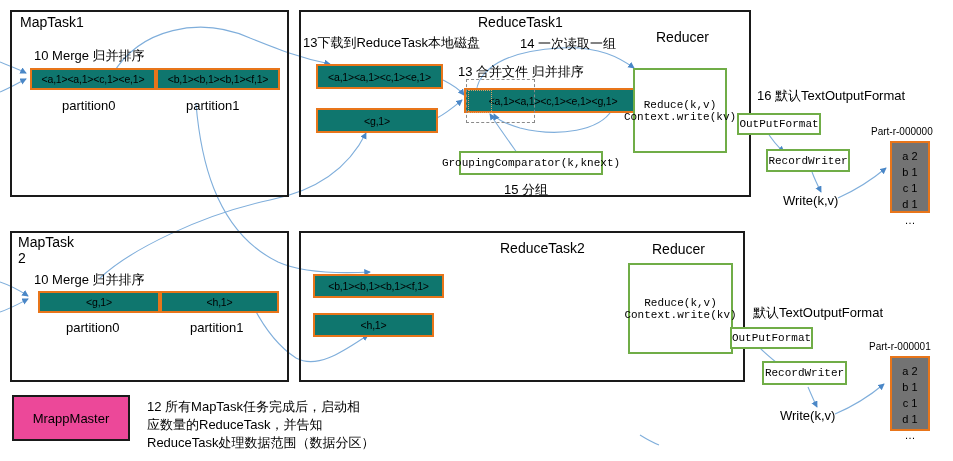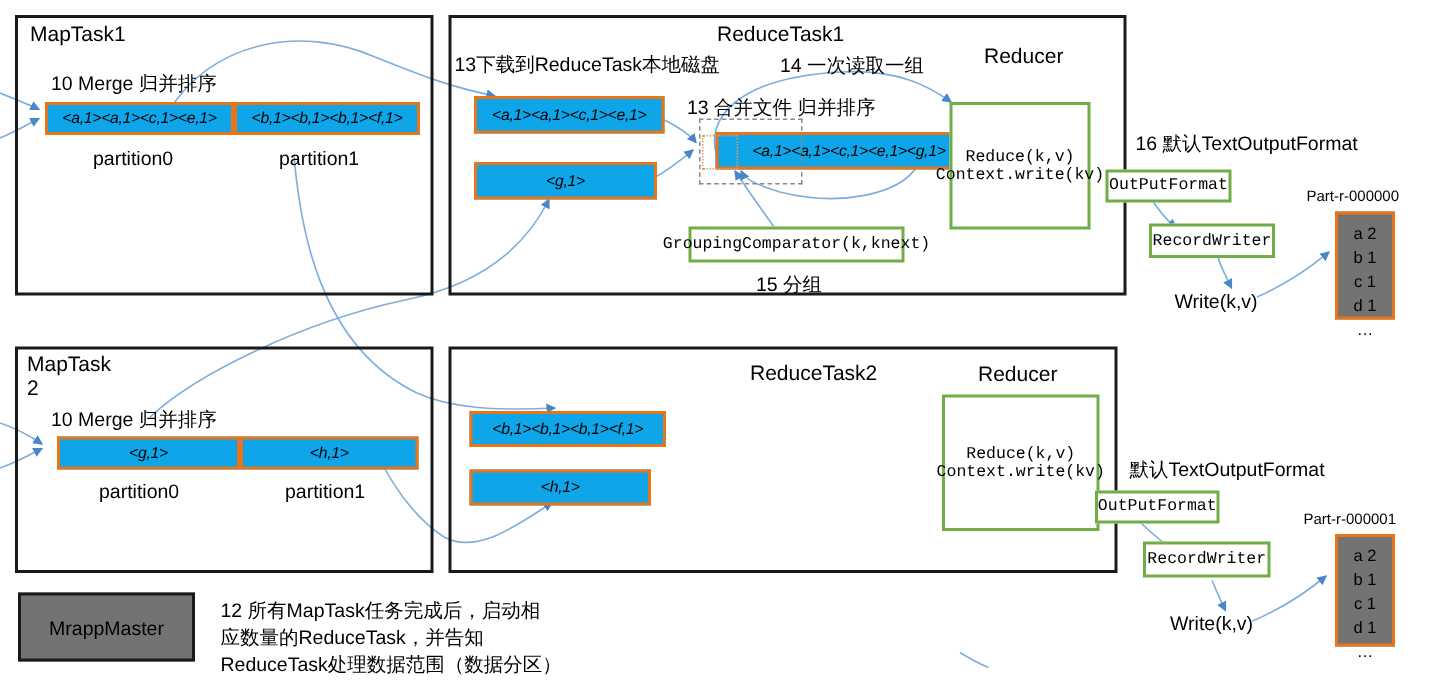--- a/index.html
+++ b/index.html
@@ -20,37 +20,36 @@
     z-index:1;
   }
   .node{position:absolute;box-sizing:border-box;}
   .panel{
     border:2px solid #1a1a1a;
     background:transparent;
     z-index:2;
   }
   .obox{
     border:2px solid #E8751A;
-    background:#0ea5e9;
+    background:#0f766e;
     display:flex;align-items:center;justify-content:center;
     z-index:3;
     text-align:center;
-    font-style:italic;
   }
   .gbox{
     border:2px solid #70AD47;
     background:#ffffff;
     display:flex;align-items:center;justify-content:center;
     flex-direction:column;
     z-index:4;
     text-align:center;
   }
   .kbox{
     border:2px solid #1a1a1a;
-    background:#737373;
+    background:#ec4899;
     display:flex;align-items:center;justify-content:center;
     z-index:3;
   }
   .lbl{
     z-index:5;
     white-space:nowrap;
     line-height:1.25;
   }
   .kv{font-size:10.5px;letter-spacing:-0.2px;}
   .ttl{font-size:14px;}
@@ -153,21 +152,21 @@
 
   <div class="node panel" style="left:299px;top:10px;width:452px;height:187px;"></div>
   <div class="node lbl ttl" style="left:478px;top:14px;">ReduceTask1</div>
   <div class="node lbl ttl-sm" style="left:303px;top:35px;">13下载到ReduceTask本地磁盘</div>
   <div class="node lbl ttl-sm" style="left:520px;top:36px;">14 一次读取一组</div>
   <div class="node lbl ttl-sm" style="left:458px;top:64px;">13 合并文件 归并排序</div>
 
   <div class="node obox kv" style="left:316px;top:64px;width:127px;height:25px;">&lt;a,1&gt;&lt;a,1&gt;&lt;c,1&gt;&lt;e,1&gt;</div>
   <div class="node obox kv" style="left:316px;top:108px;width:122px;height:25px;">&lt;g,1&gt;</div>
 
-  <div class="node obox kv" style="left:477px;top:88px;width:178px;height:25px;">&lt;a,1&gt;&lt;a,1&gt;&lt;c,1&gt;&lt;e,1&gt;&lt;g,1&gt;</div>
+  <div class="node obox kv" style="left:464px;top:88px;width:178px;height:25px;">&lt;a,1&gt;&lt;a,1&gt;&lt;c,1&gt;&lt;e,1&gt;&lt;g,1&gt;</div>
 
   <div class="dashsel" style="left:466px;top:79px;width:67px;height:42px;"></div>
   <div class="dashsel inner" style="left:468px;top:90px;width:22px;height:21px;"></div>
 
   <div class="node gbox small" style="left:459px;top:151px;width:144px;height:24px;">GroupingComparator(k,knext)</div>
   <div class="node lbl ttl-sm" style="left:504px;top:182px;">15 分组</div>
 
   <div class="node lbl ttl" style="left:656px;top:29px;">Reducer</div>
   <div class="node gbox" style="left:633px;top:68px;width:94px;height:85px;">
     <span class="small">Reduce(k,v)</span>

